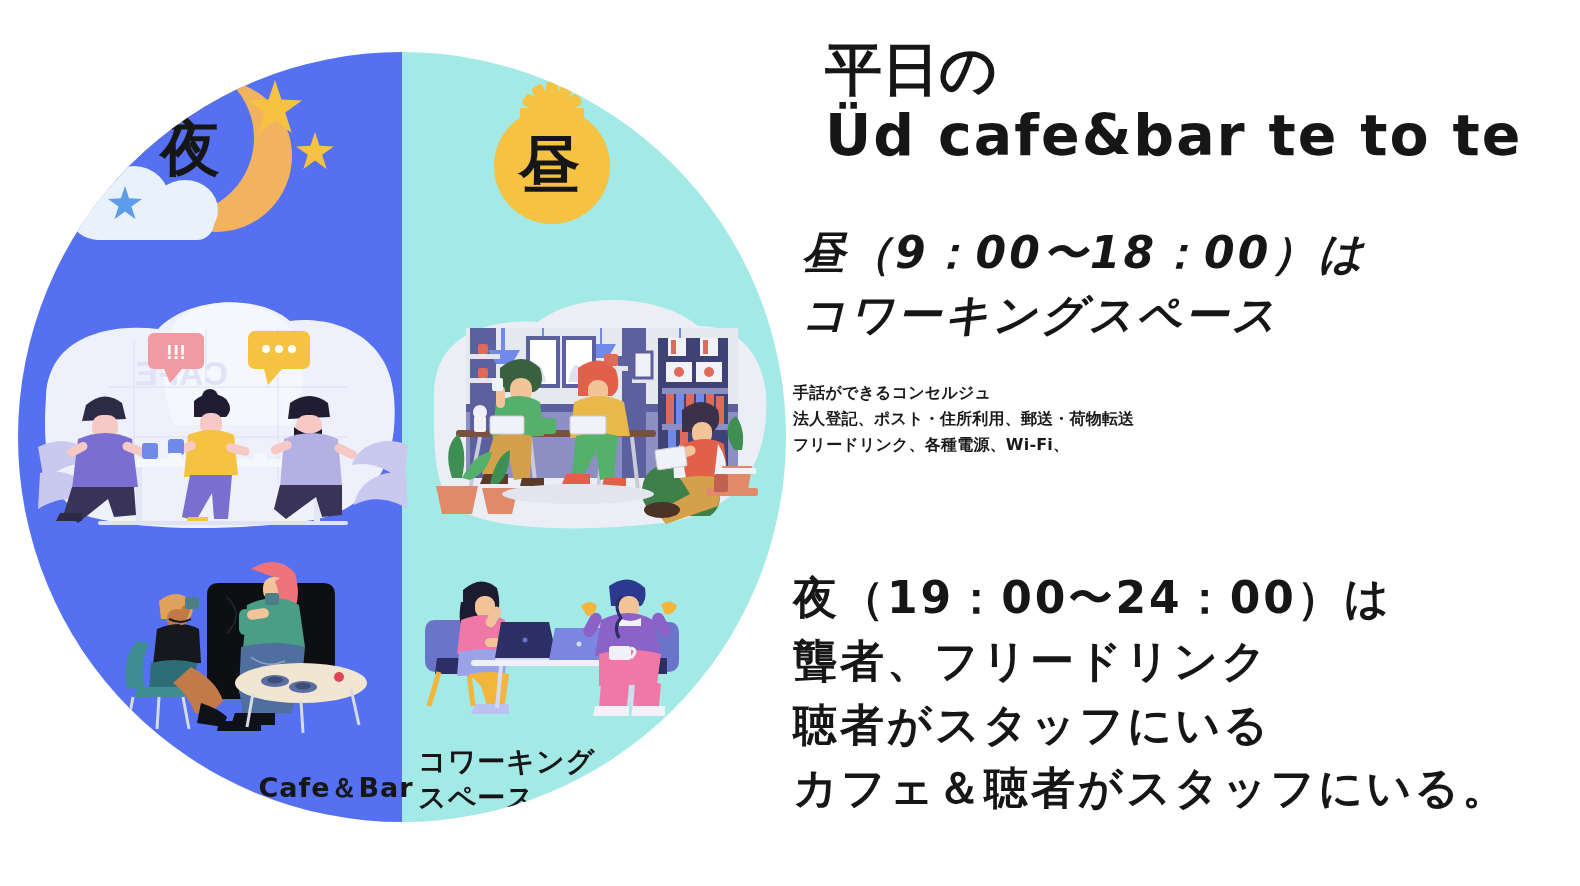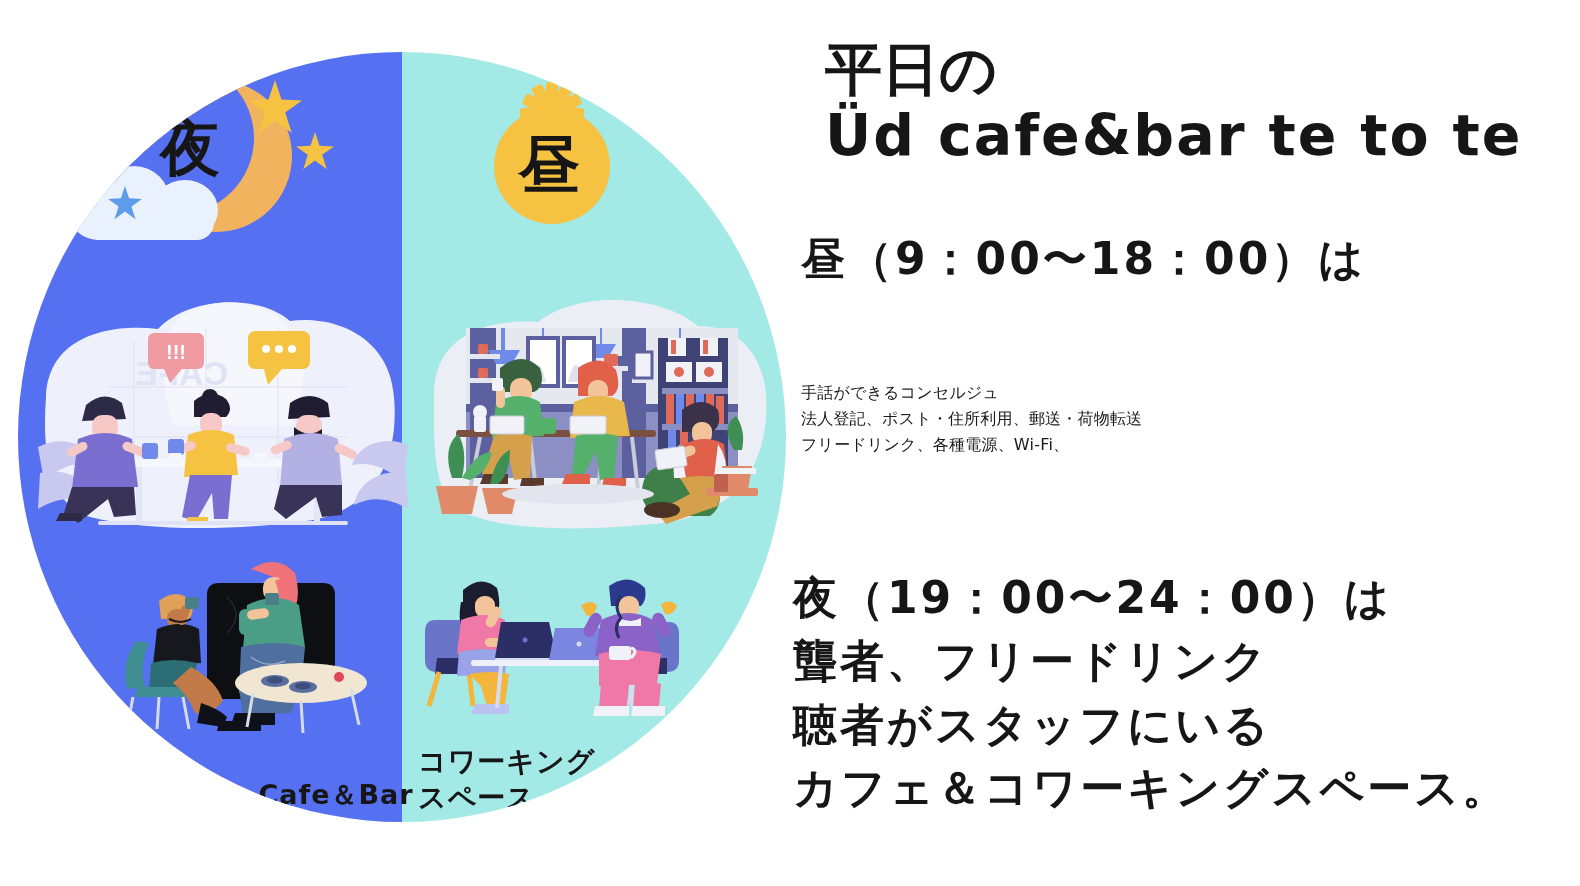--- a/index.html
+++ b/index.html
@@ -83,47 +83,46 @@
   .p-cowork{left:400px;top:230px;width:360px;height:265px;}
   .p-bar{left:105px;top:495px;width:280px;height:190px;}
   .p-desk{left:405px;top:510px;width:260px;height:165px;}
 
   
   .label-cafebar{
     position:absolute;left:198px;top:718px;width:240px;
     text-align:center;font-size:27px;font-weight:700;color:#16161a;
     letter-spacing:1px;
     font-family:"DejaVu Sans","Liberation Sans",sans-serif;
-    margin-top:7px;
   }
   .label-cowork{
     position:absolute;left:400px;top:692px;width:250px;
     text-align:left;font-size:28px;font-weight:700;color:#16161a;
     line-height:1.28;letter-spacing:1px;
     font-family:"DejaVu Sans","Liberation Sans",sans-serif;
   }
 
   
   .text-col{position:absolute;left:793px;top:0;width:787px;height:886px;}
   .jp{font-family:"DejaVu Sans","Liberation Sans",sans-serif;color:#161616;}
 
   .headline{
     position:absolute;left:0;top:36px;width:760px;
     font-size:57px;font-weight:700;line-height:1.16;letter-spacing:0px;margin-left:32px;
   }
   .headline .l2{display:block;letter-spacing:2px;}
 
-  .sec-day{position:absolute;left:8px;top:228px;width:770px;}
+  .sec-day{position:absolute;left:8px;top:222px;width:770px;font-style:italic;}
   .sec-day .big{
     font-size:44px;font-weight:700;line-height:1.42;letter-spacing:3px;
     display:block;
   }
   .fine{
-    position:absolute;left:8px;top:380px;width:640px;
-    font-size:16px;font-weight:400;line-height:1.62;letter-spacing:0.2px;
+    position:absolute;left:0;top:380px;width:640px;
+    font-size:16px;font-weight:700;line-height:1.62;letter-spacing:0.2px;
     color:#1a1a1a;
   }
   .fine span{display:block;}
 
   .sec-night{position:absolute;left:0;top:566px;width:780px;}
   .sec-night .big{
     font-size:44px;font-weight:700;line-height:1.44;letter-spacing:3px;
     display:block;
   }
 </style>
@@ -513,29 +512,30 @@
 
   <div class="text-col">
 
     <div class="headline jp">
       <span>平日の</span>
       <span class="l2">Üd cafe&amp;bar te to te</span>
     </div>
 
     <div class="sec-day jp">
       <span class="big">昼（9：00〜18：00）は</span>
+      <span class="big">コワーキングスペース</span>
     </div>
 
     <div class="fine jp">
       <span>手話ができるコンセルジュ</span>
       <span>法人登記、ポスト・住所利用、郵送・荷物転送</span>
       <span>フリードリンク、各種電源、Wi-Fi、</span>
     </div>
 
     <div class="sec-night jp">
       <span class="big">夜（19：00〜24：00）は</span>
       <span class="big">聾者、フリードリンク</span>
       <span class="big">聴者がスタッフにいる</span>
-      <span class="big">カフェ＆コワーキングスペース。</span>
+      <span class="big">カフェ＆聴者がスタッフにいる。</span>
     </div>
 
   </div>
 </div>
 
 </body></html>

